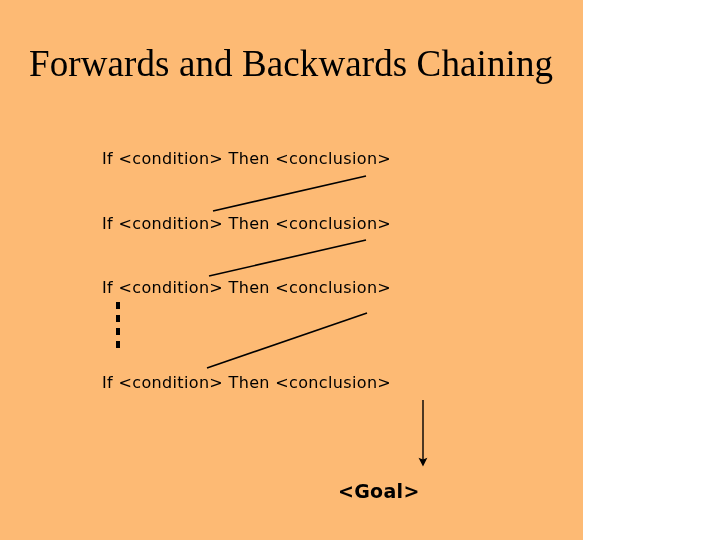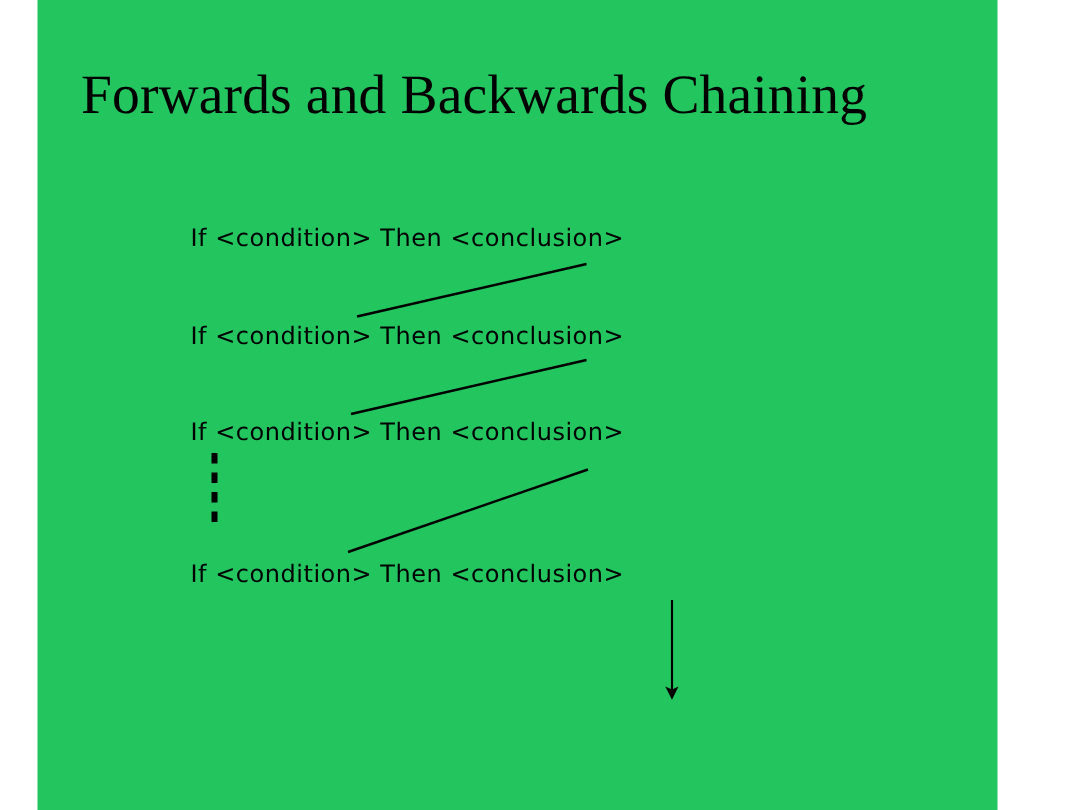--- a/index.html
+++ b/index.html
@@ -7,25 +7,24 @@
     margin: 0;
     padding: 0;
     background: #ffffff;
   }
   body {
     font-family: "Liberation Sans", sans-serif;
     -webkit-font-smoothing: none;
   }
   #slide {
     position: relative;
-    width: 640px;
+    width: 583px;
     height: 540px;
-    background: #22c55e;
+    background: #fdba74;
     overflow: hidden;
-    margin-left: 25px;
   }
   
   #slide-title {
     position: absolute;
     left: 29px;
     top: 42px;
     width: 662px;
     font-family: "Liberation Serif", "DejaVu Serif", serif;
     font-size: 37px;
     font-weight: 400;
@@ -90,20 +89,21 @@
   <div id="slide-title">Forwards and Backwards Chaining</div>
 
   <div class="rule-line" id="rule-1">If &lt;condition&gt; Then &lt;conclusion&gt;</div>
 
   <div class="rule-line" id="rule-2">If &lt;condition&gt; Then &lt;conclusion&gt;</div>
 
   <div class="rule-line" id="rule-3">If &lt;condition&gt; Then &lt;conclusion&gt;</div>
 
   <div class="rule-line" id="rule-4">If &lt;condition&gt; Then &lt;conclusion&gt;</div>
 
+  <div id="goal-label">&lt;Goal&gt;</div>
 
   <div id="page-number">3</div>
 
   <svg id="connectors" viewBox="0 0 720 540">
     <defs>
       <marker id="arrowhead" markerWidth="9" markerHeight="9" refX="4.2" refY="4.2" orient="auto" markerUnits="strokeWidth">
         <path d="M1.1,1.1 L7.4,4.2 L1.1,7.4 L2.5,4.2 Z" fill="#000000"></path>
       </marker>
     </defs>
 

